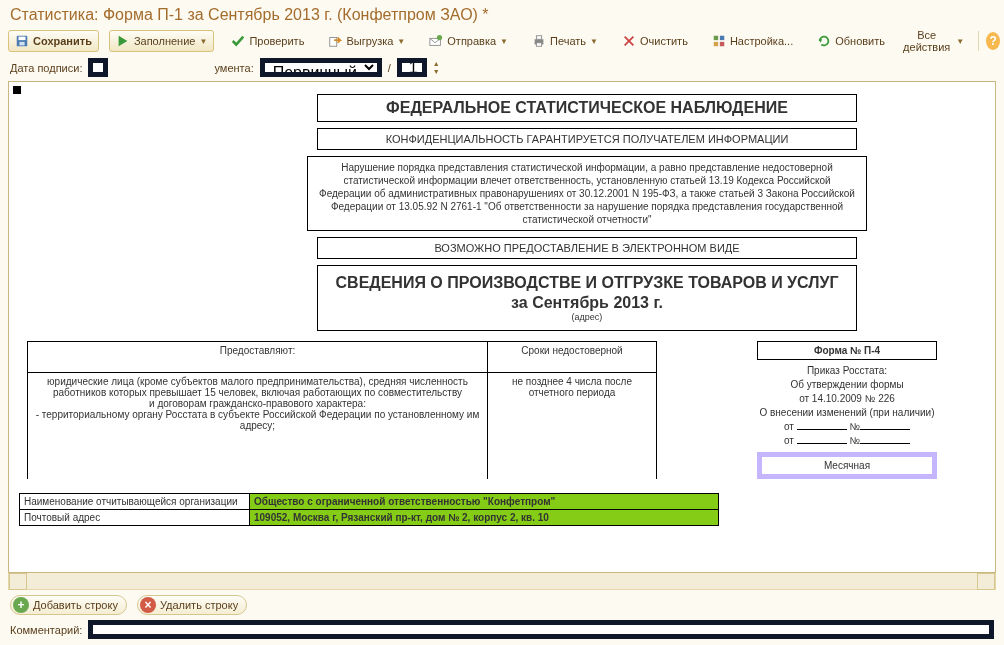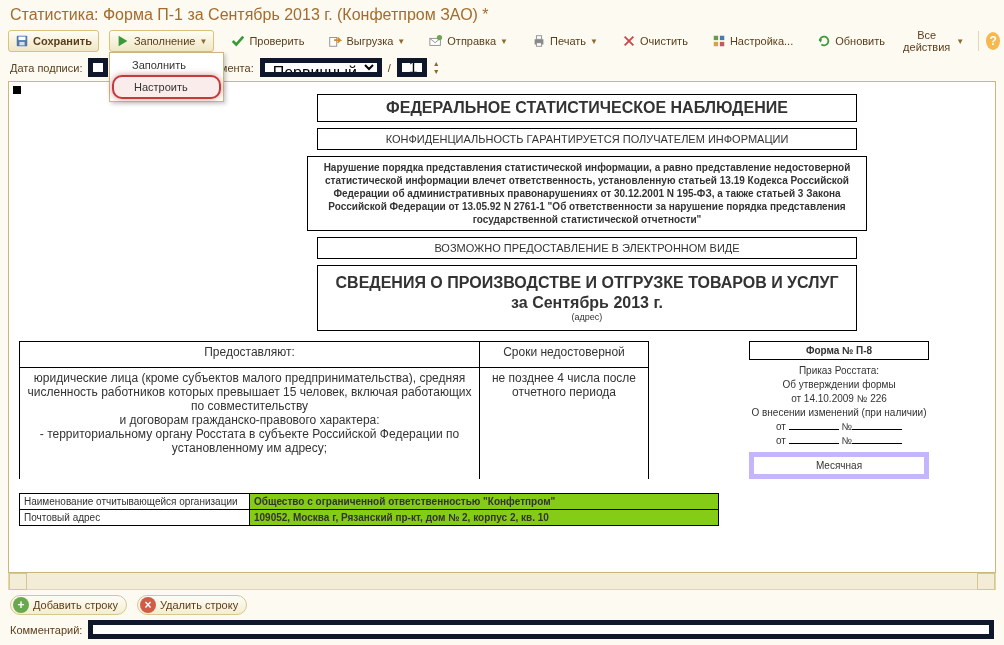--- a/index.html
+++ b/index.html
@@ -126,30 +126,31 @@
   }
   .black-box { width:8px; height:8px; background:#000; position:absolute; left:4px; top:4px;}
   .box {
     border: 1px solid #000;
     margin: 6px auto;
     text-align: center;
     padding: 4px 8px;
   }
   .box.w540 { width: 540px; }
   .box.w560 { width: 560px; font-size:10px; line-height:1.3;}
-  .box.w560.big { font-weight:bold; }
+  .box.w560.big { font-weight:normal; }
   .h1 { font-weight: bold; font-size: 16px; }
   .row2 {
     display: flex;
     gap: 30px;
     margin-top: 10px;
   }
   .tbl {
     border-collapse: collapse;
-    font-size: 12px;
+    font-size: 10px;
+    margin-left: 8px;
   }
   .tbl td, .tbl th {
     border: 1px solid #000;
     padding: 3px 6px;
     vertical-align: top;
   }
   .tbl th { font-weight: normal; text-align:center; }
   .form-panel {
     font-size: 10px;
     text-align: center;
@@ -252,24 +253,20 @@
   <button class="tb-btn fill">
     <span class="icon">
       <svg viewBox="0 0 16 16">
           <polygon points="3,2 13,8 3,14" fill="#3a9a3a"></polygon>
         </svg>
     </span>
     <span>Заполнение</span>
     <span class="dd">▼</span>
   </button>
 
-  <div class="dropdown-menu">
-    <div class="menu-item">Заполнить</div>
-    <div class="menu-item highlighted">Настроить</div>
-  </div>
 
   <div class="sep"></div>
   <button class="tb-btn">
     <span class="icon">
       <svg viewBox="0 0 16 16">
           <polyline points="2,8 6,12 14,3" stroke="#3a9a3a" stroke-width="3" fill="none"></polyline>
         </svg>
     </span>
     <span>Проверить</span>
   </button>
@@ -389,21 +386,21 @@
       </tr>
       <tr>
         <td style="white-space:pre-line;text-align:center;border-bottom:none;">юридические лица (кроме субъектов малого предпринимательства), средняя численность работников которых превышает 15 человек, включая работающих по совместительству
 и договорам гражданско-правового характера:
   - территориальному органу Росстата в субъекте Российской Федерации по установленному им адресу;</td>
         <td style="text-align:center;border-bottom:none;">не позднее 4 числа после отчетного периода</td>
       </tr>
     </tbody>
       </table>
     <div class="form-panel" style="margin-left:70px">
-      <div class="hd">Форма  №  П-8</div>
+      <div class="hd">Форма  №  П-4</div>
       <div class="body">
         <div>Приказ Росстата:</div>
         <div>Об утверждении формы</div>
         <div>от 14.10.2009 № 226</div>
         <div>О внесении изменений (при наличии)</div>
         <div><span>от</span> <span class="underline"></span> <span>№</span><span class="underline"></span></div>
         <div><span>от</span> <span class="underline"></span> <span>№</span><span class="underline"></span></div>
       </div>
       <div class="ft">Месячная</div>
     </div>

